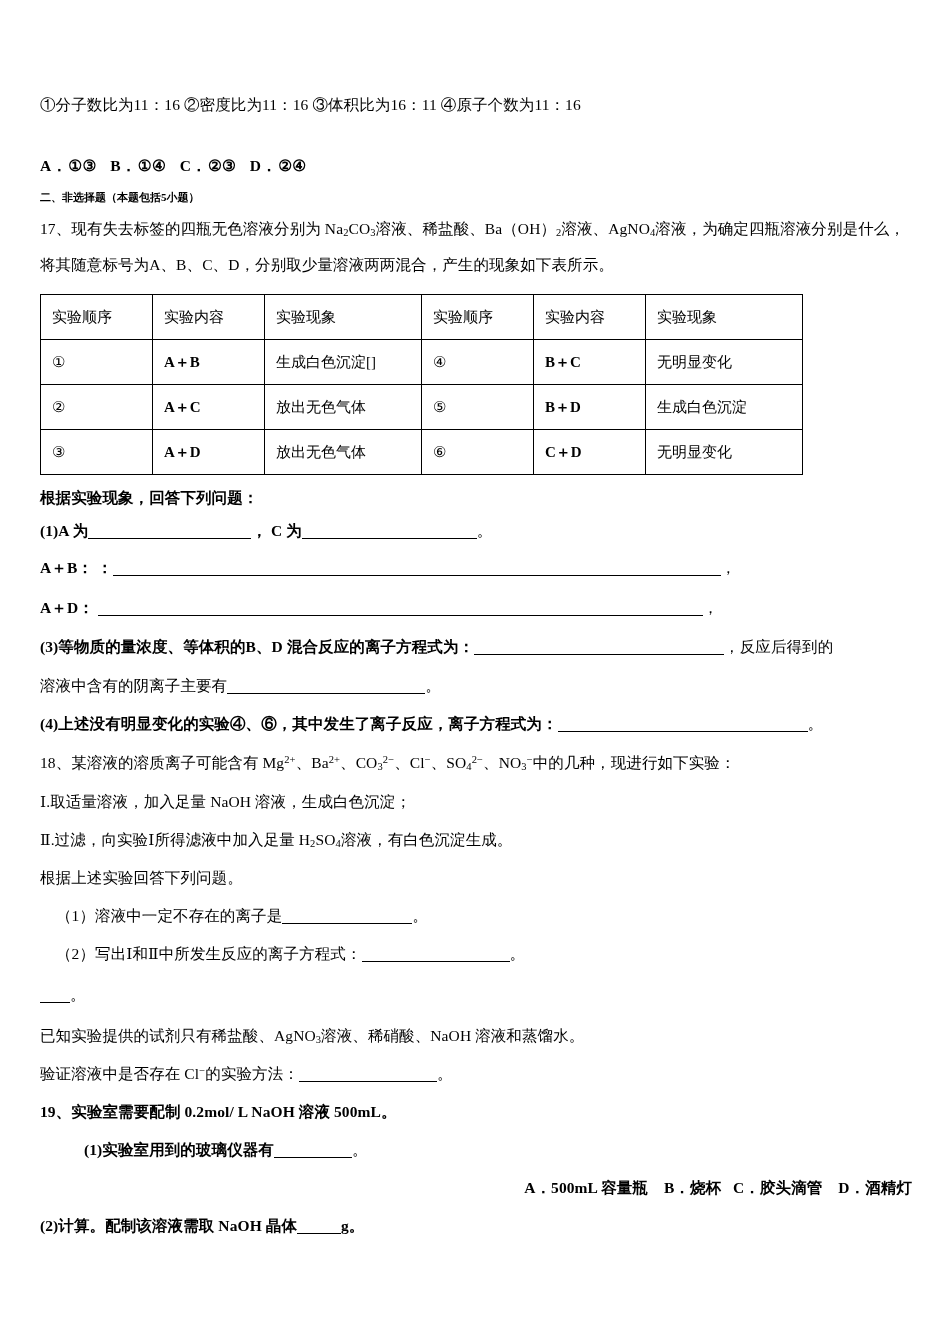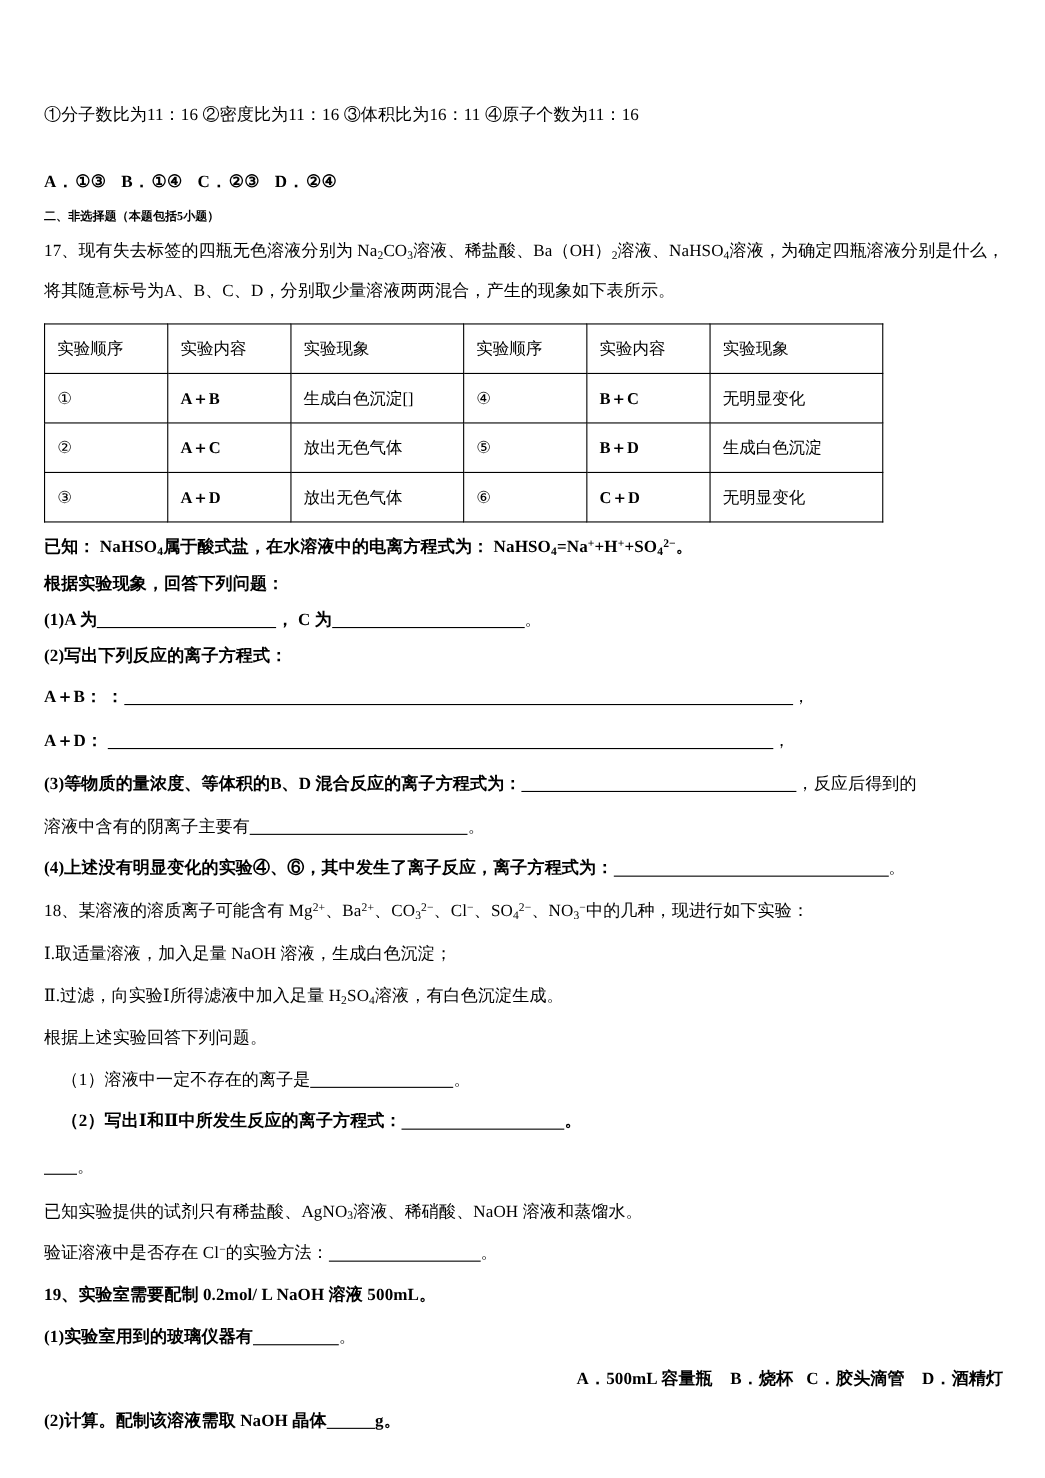--- a/index.html
+++ b/index.html
@@ -99,21 +99,21 @@
 
     <div class="line">①分子数比为11：16  ②密度比为11：16  ③体积比为16：11  ④原子个数为11：16</div>
 
     <div class="line opts">
       <span class="b">A．</span><span class="b">①③</span>&nbsp;&nbsp;&nbsp;<span class="b">B．</span><span class="b">①④</span>&nbsp;&nbsp;&nbsp;<span class="b">C．</span><span class="b">②③</span>&nbsp;&nbsp;&nbsp;<span class="b">D．</span><span class="b">②④</span>
     </div>
 
     <div class="sect-title">二、非选择题（本题包括5小题）</div>
 
     <div class="line">
-      <span>17、现有失去标签的四瓶无色溶液分别为 Na</span><sub>2</sub><span>CO</span><sub>3</sub><span>溶液、稀盐酸、Ba（OH）</span><sub>2</sub><span>溶液、NaHSO</span><sub>4</sub><span>溶液，为确定四瓶溶液分别是什么，</span>
+      <span>17、现有失去标签的四瓶无色溶液分别为 Na</span><sub>2</sub><span>CO</span><sub>3</sub><span>溶液、稀盐酸、Ba（OH）</span><sub>2</sub><span>溶液、AgNO</span><sub>4</sub><span>溶液，为确定四瓶溶液分别是什么，</span>
     </div>
     <div class="line" style="line-height:40px;">将其随意标号为A、B、C、D，分别取少量溶液两两混合，产生的现象如下表所示。</div>
 
     <table class="exp">
       <tbody>
           <tr>
         <td class="c1">实验顺序</td>
         <td class="c2">实验内容</td>
         <td class="c3">实验现象</td>
         <td class="c4">实验顺序</td>
@@ -140,31 +140,27 @@
         <td class="c1">③</td>
         <td class="c2 bold">A＋D</td>
         <td class="c3">放出无色气体</td>
         <td class="c4">⑥</td>
         <td class="c5 bold">C＋D</td>
         <td class="c6">无明显变化</td>
       </tr>
     </tbody>
       </table>
 
-    <div class="line b">
-      <span>已知：  NaHSO</span><sub>4</sub><span>属于酸式盐，在水溶液中的电离方程式为：  NaHSO</span><sub>4</sub><span>=Na</span><sup>+</sup><span>+H</span><sup>+</sup><span>+SO</span><sub>4</sub><sup>2−</sup><span>。</span>
-    </div>
 
     <div class="line b">根据实验现象，回答下列问题：</div>
 
     <div class="line">
       <span class="b">(1)A 为</span><span class="u" style="width:163px;"></span><span class="b">，  C 为</span><span class="u" style="width:175px;"></span><span>。</span>
     </div>
 
-    <div class="line b">(2)写出下列反应的离子方程式：</div>
 
     <div class="line" style="line-height:42px;">
       <span class="b">A＋B：  ：</span><span class="u" style="width:608px;"></span><span>，</span>
     </div>
 
     <div class="line" style="line-height:38px;">
       <span class="b">A＋D： </span><span class="u" style="width:605px;"></span><span>，</span>
     </div>
 
     <div class="line" style="line-height:40px;">
@@ -187,42 +183,42 @@
     <div class="line" style="line-height:38px;">
       <span>Ⅱ.过滤，向实验Ⅰ所得滤液中加入足量 H</span><sub>2</sub><span>SO</span><sub>4</sub><span>溶液，有白色沉淀生成。</span>
     </div>
 
     <div class="line" style="line-height:38px;">根据上述实验回答下列问题。</div>
 
     <div class="line indent1" style="line-height:38px;">
       <span>（1）溶液中一定不存在的离子是</span><span class="u" style="width:130px;"></span><span>。</span>
     </div>
 
-    <div class="line indent1" style="line-height:38px;font-weight:bold;">
+    <div class="line indent1" style="line-height:38px;">
       <span>（2）写出Ⅰ和Ⅱ中所发生反应的离子方程式：</span><span class="u" style="width:148px;"></span><span>。</span>
     </div>
 
 
     <div class="line" style="line-height:44px;">
       <span class="u u-thin" style="width:30px;"></span><span>。</span>
     </div>
 
     <div class="line" style="line-height:38px;">
       <span>已知实验提供的试剂只有稀盐酸、AgNO</span><sub>3</sub><span>溶液、稀硝酸、NaOH 溶液和蒸馏水。</span>
     </div>
 
     <div class="line" style="line-height:38px;">
       <span>验证溶液中是否存在 Cl</span><sup>−</sup><span>的实验方法：</span><span class="u" style="width:138px;"></span><span>。</span>
     </div>
 
     <div class="line" style="line-height:38px;">
       <span class="b">19、实验室需要配制 0.2mol/ L NaOH 溶液 500mL。</span>
     </div>
 
-    <div class="line" style="line-height:38px;">
+    <div class="line" style="line-height:38px;margin-left:44px;">
       <span class="b">(1)实验室用到的玻璃仪器有</span><span class="u" style="width:78px;"></span><span>。</span>
     </div>
 
     <div class="line b" style="line-height:38px;text-align:right;">
       <span>A．</span><span>500mL 容量瓶</span>&nbsp;&nbsp;&nbsp;&nbsp;<span>B．</span><span>烧杯</span>&nbsp;&nbsp;&nbsp;<span>C．</span><span>胶头滴管</span>&nbsp;&nbsp;&nbsp;&nbsp;<span>D．</span><span>酒精灯</span>
     </div>
 
     <div class="line" style="line-height:38px;">
       <span class="b">(2)计算。配制该溶液需取 NaOH 晶体</span><span class="u" style="width:44px;"></span><span class="b">g。</span>
     </div>

